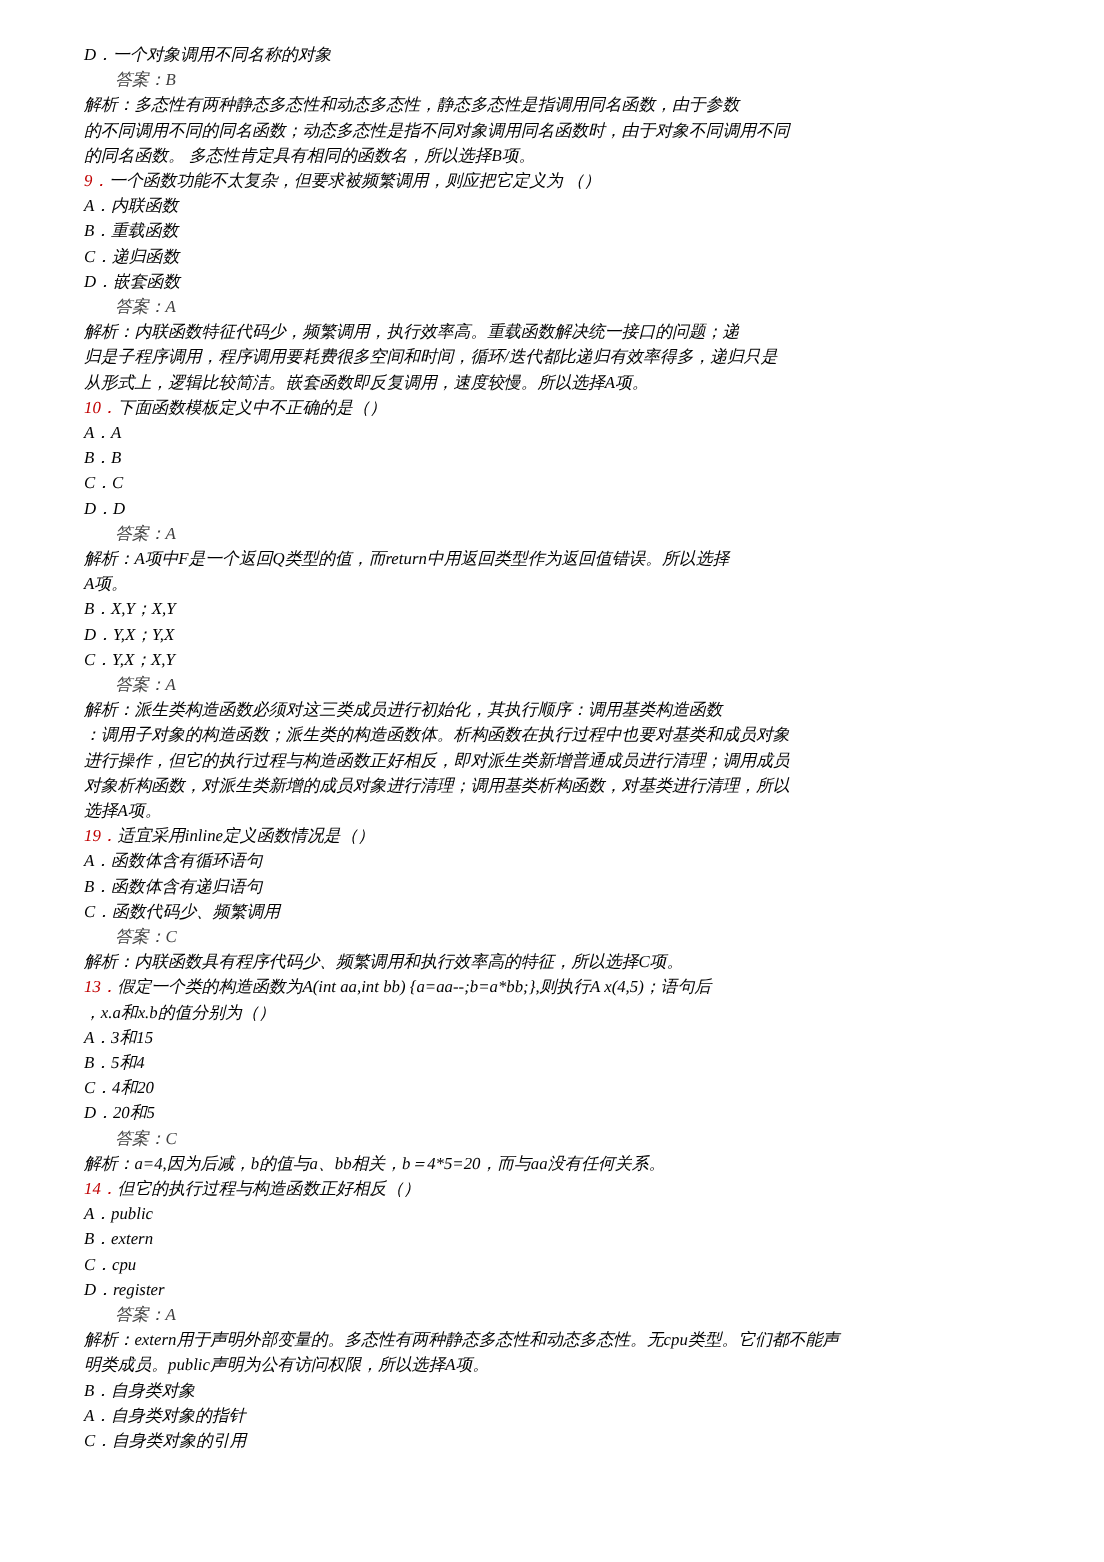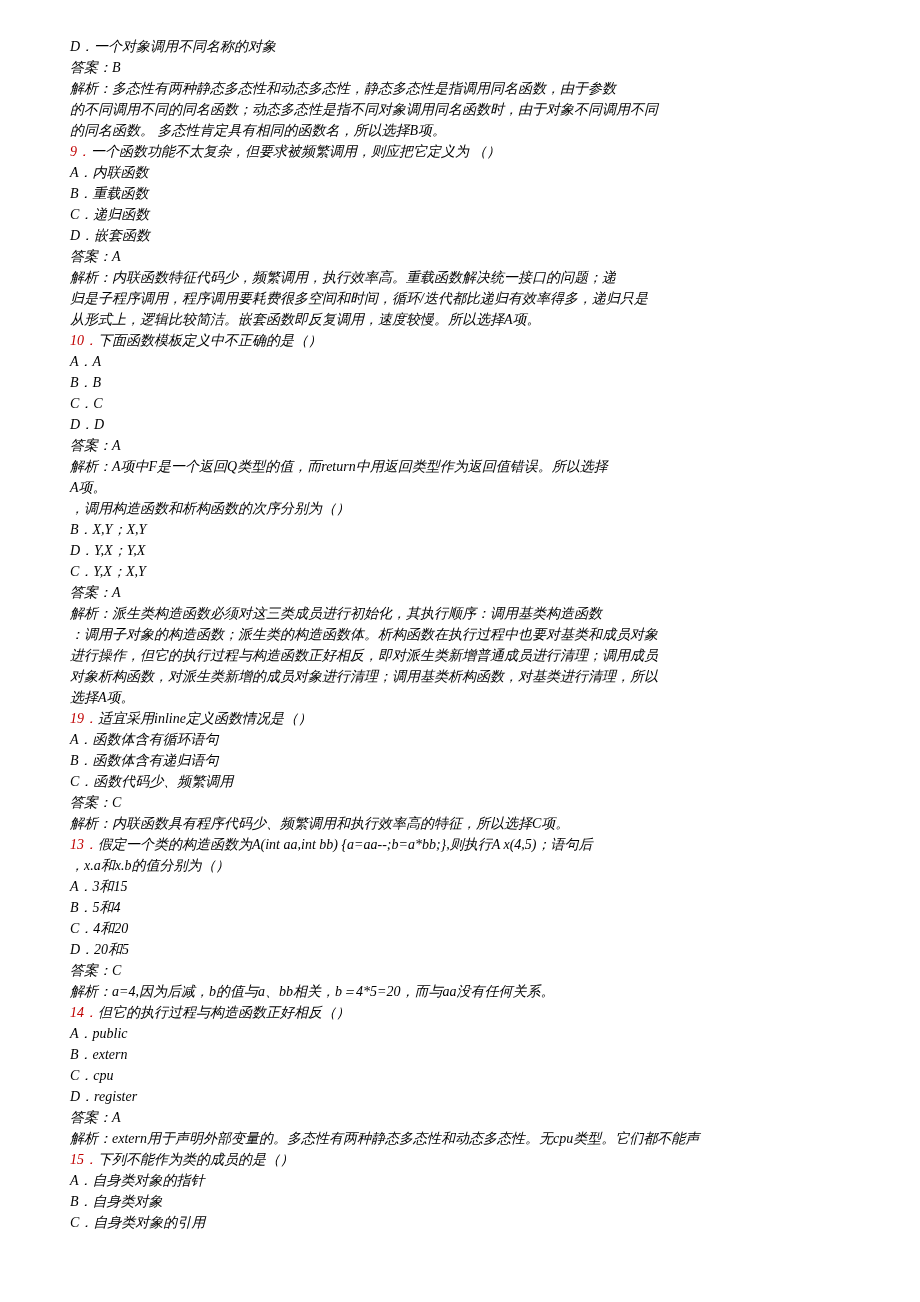--- a/index.html
+++ b/index.html
@@ -9,21 +9,21 @@
     color: #000;
     background: #fff;
     margin: 0;
     padding: 36px 70px;
     width: 920px;
     box-sizing: border-box;
     font-style: italic;
   }
   .line { white-space: pre-wrap; }
   .qnum { color: #c00000; }
-  .ans { color: #000000; }
+  .ans { color: #404040; margin-left: 26px; }
 </style>
 </head>
 <body>
 
 <div id="content">
     <div class="line">D．一个对象调用不同名称的对象</div>
     <div class="line ans">答案：B</div>
     <div class="line">解析：多态性有两种静态多态性和动态多态性，静态多态性是指调用同名函数，由于参数</div>
     <div class="line">的不同调用不同的同名函数；动态多态性是指不同对象调用同名函数时，由于对象不同调用不同</div>
     <div class="line">的同名函数。 多态性肯定具有相同的函数名，所以选择B项。</div>
@@ -37,21 +37,20 @@
     <div class="line">归是子程序调用，程序调用要耗费很多空间和时间，循环/迭代都比递归有效率得多，递归只是</div>
     <div class="line">从形式上，逻辑比较简洁。嵌套函数即反复调用，速度较慢。所以选择A项。</div>
     <div class="line"><span class="qnum">10．</span><span>下面函数模板定义中不正确的是（）</span></div>
     <div class="line">A．A</div>
     <div class="line">B．B</div>
     <div class="line">C．C</div>
     <div class="line">D．D</div>
     <div class="line ans">答案：A</div>
     <div class="line">解析：A项中F是一个返回Q类型的值，而return中用返回类型作为返回值错误。所以选择</div>
     <div class="line">A项。</div>
-    <div class="line">，调用构造函数和析构函数的次序分别为（）</div>
     <div class="line">B．X,Y；X,Y</div>
     <div class="line">D．Y,X；Y,X</div>
     <div class="line">C．Y,X；X,Y</div>
     <div class="line ans">答案：A</div>
     <div class="line">解析：派生类构造函数必须对这三类成员进行初始化，其执行顺序：调用基类构造函数</div>
     <div class="line">：调用子对象的构造函数；派生类的构造函数体。析构函数在执行过程中也要对基类和成员对象</div>
     <div class="line">进行操作，但它的执行过程与构造函数正好相反，即对派生类新增普通成员进行清理；调用成员</div>
     <div class="line">对象析构函数，对派生类新增的成员对象进行清理；调用基类析构函数，对基类进行清理，所以</div>
     <div class="line">选择A项。</div>
     <div class="line"><span class="qnum">19．</span><span>适宜采用inline定义函数情况是（）</span></div>
@@ -68,17 +67,17 @@
     <div class="line">D．20和5</div>
     <div class="line ans">答案：C</div>
     <div class="line">解析：a=4,因为后减，b的值与a、bb相关，b＝4*5=20，而与aa没有任何关系。</div>
     <div class="line"><span class="qnum">14．</span><span>但它的执行过程与构造函数正好相反（）</span></div>
     <div class="line">A．public</div>
     <div class="line">B．extern</div>
     <div class="line">C．cpu</div>
     <div class="line">D．register</div>
     <div class="line ans">答案：A</div>
     <div class="line">解析：extern用于声明外部变量的。多态性有两种静态多态性和动态多态性。无cpu类型。它们都不能声</div>
-    <div class="line"><span class="qnum">15．</span><span>下列不能作为类的成员的是（）</span></div>
+    <div class="line">明类成员。public声明为公有访问权限，所以选择A项。</div>
+    <div class="line">B．自身类对象</div>
     <div class="line">A．自身类对象的指针</div>
-    <div class="line">B．自身类对象</div>
     <div class="line">C．自身类对象的引用</div>
   </div>
 
 </body></html>

